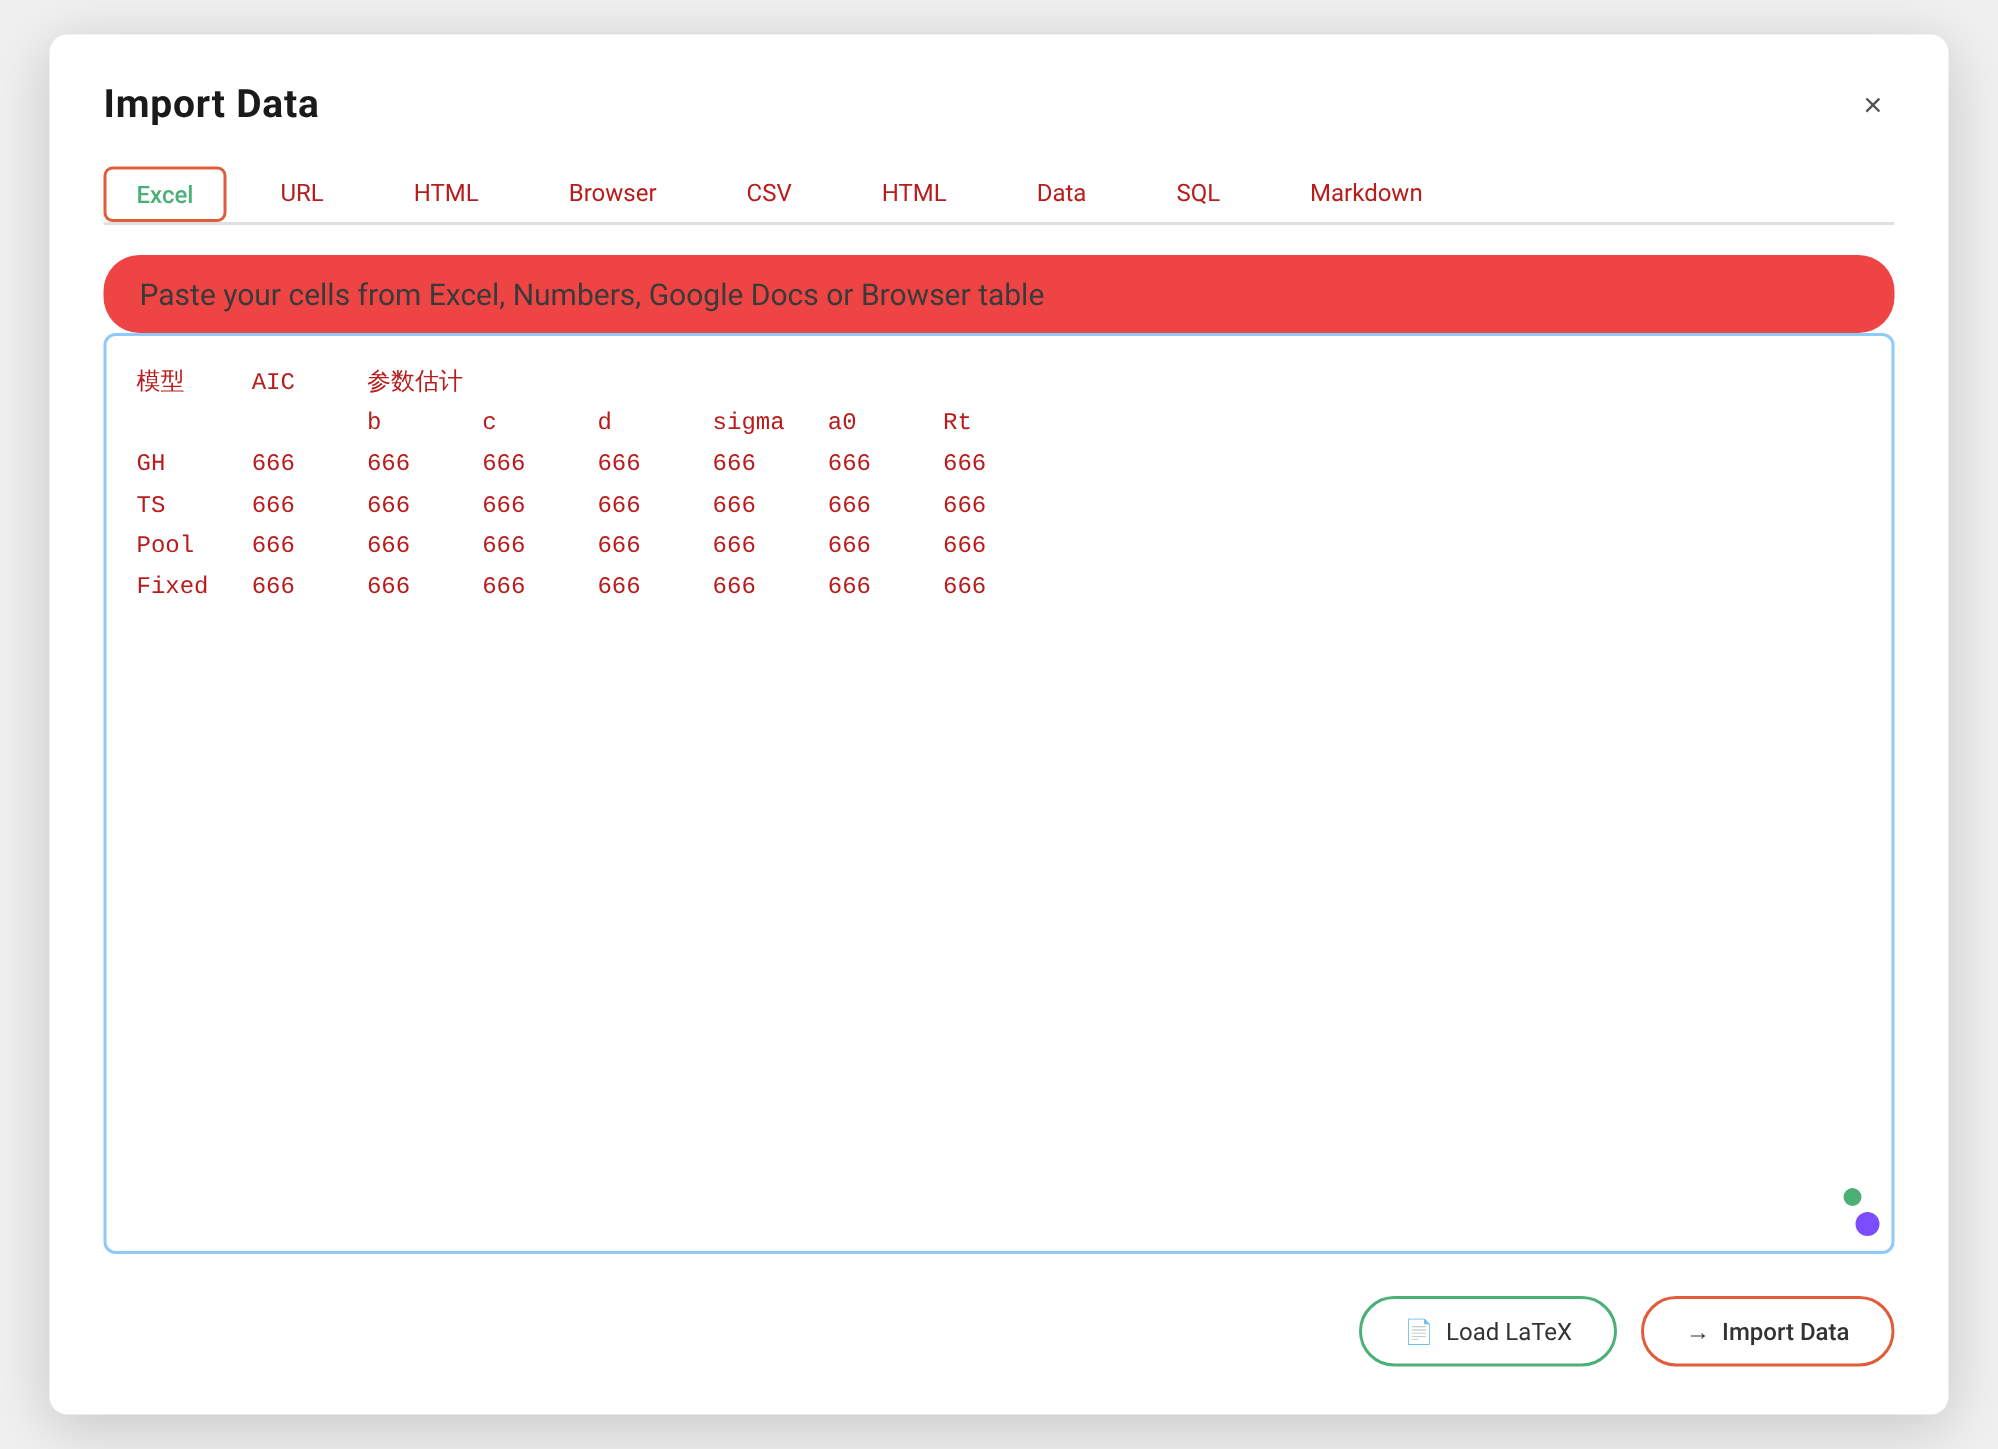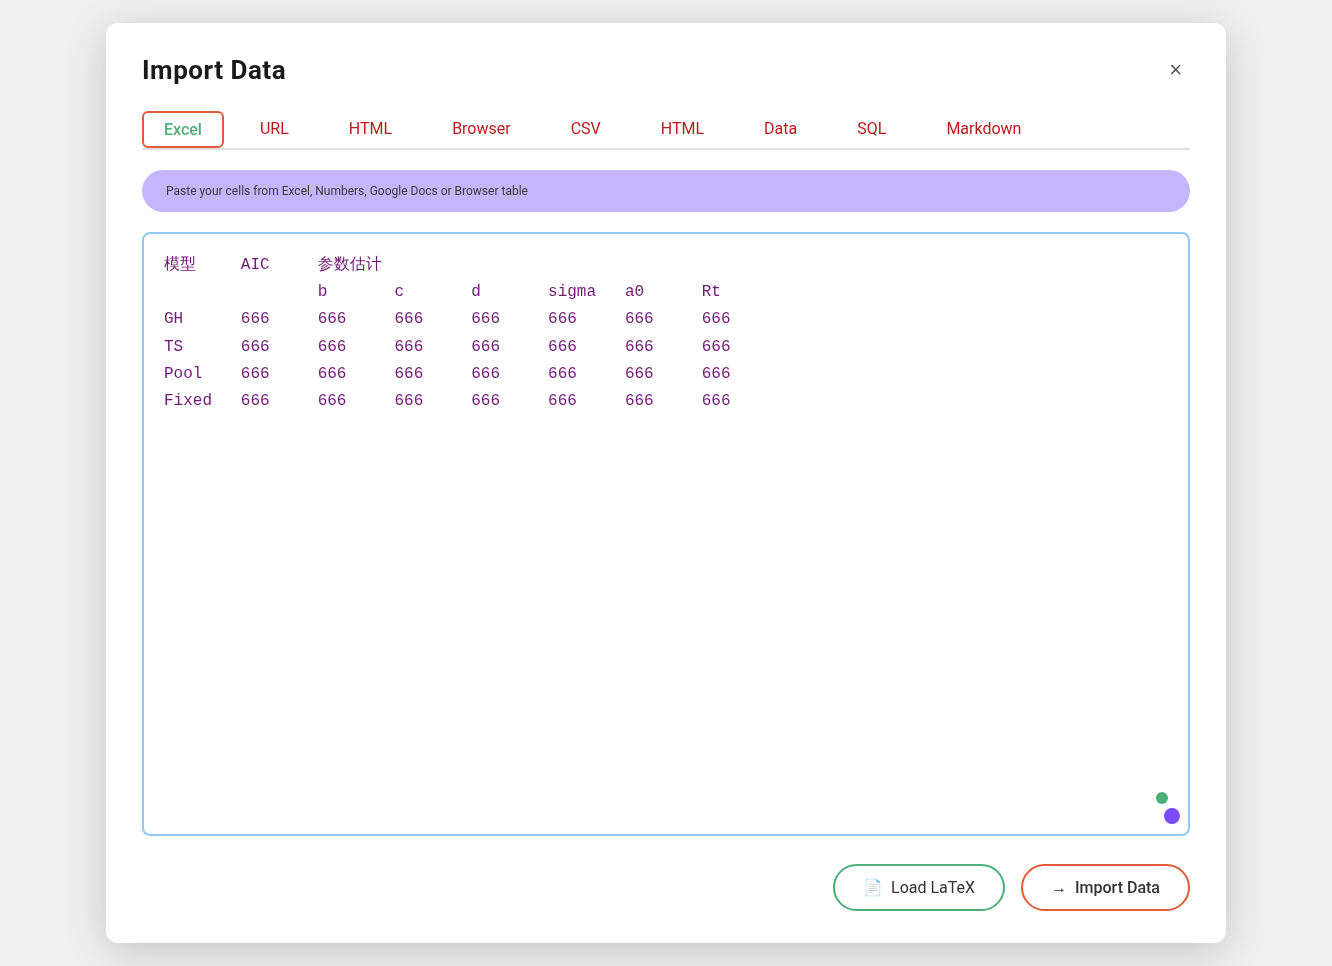--- a/index.html
+++ b/index.html
@@ -14,21 +14,21 @@
       justify-content: center;
       align-items: center;
       min-height: 100vh;
       font-family: -apple-system, BlinkMacSystemFont, 'Segoe UI', Roboto, sans-serif;
     }
 
     .dialog {
       background: #ffffff;
       border-radius: 12px;
       box-shadow: 0 8px 40px rgba(0,0,0,0.18);
-      width: 1120px;
+      width: 1266px;
       min-height: 920px;
       padding: 32px 36px 32px 36px;
       position: relative;
       display: flex;
       flex-direction: column;
     }
 
     .dialog-header {
       display: flex;
       justify-content: space-between;
@@ -77,26 +77,25 @@
     .tab.active {
       color: #4caf78;
       border: 2.5px solid #e05c3a;
       border-radius: 6px;
       padding: 7px 20px;
       margin-bottom: -2px;
       font-weight: 500;
     }
 
     .hint-box {
-      background: #c4b5fd;
+      background: #ef4444;
       border-radius: 24px;
       padding: 14px 24px;
-      font-size: 12px;
+      font-size: 20px;
       color: #3a3a3a;
-      margin-bottom: 20px;
     }
 
     .textarea-wrapper {
       flex: 1;
       border: 2px solid #90caf9;
       border-radius: 8px;
       position: relative;
       display: flex;
       flex-direction: column;
       margin-bottom: 28px;
@@ -106,21 +105,21 @@
     .data-textarea {
       flex: 1;
       width: 100%;
       min-height: 440px;
       border: none;
       outline: none;
       resize: none;
       padding: 18px 20px;
       font-family: 'Courier New', monospace;
       font-size: 16px;
-      color: #701a75;
+      color: #b91c1c;
       line-height: 1.7;
       border-radius: 8px;
       background: transparent;
     }
 
     .dot-green {
       position: absolute;
       right: 20px;
       bottom: 30px;
       width: 12px;

